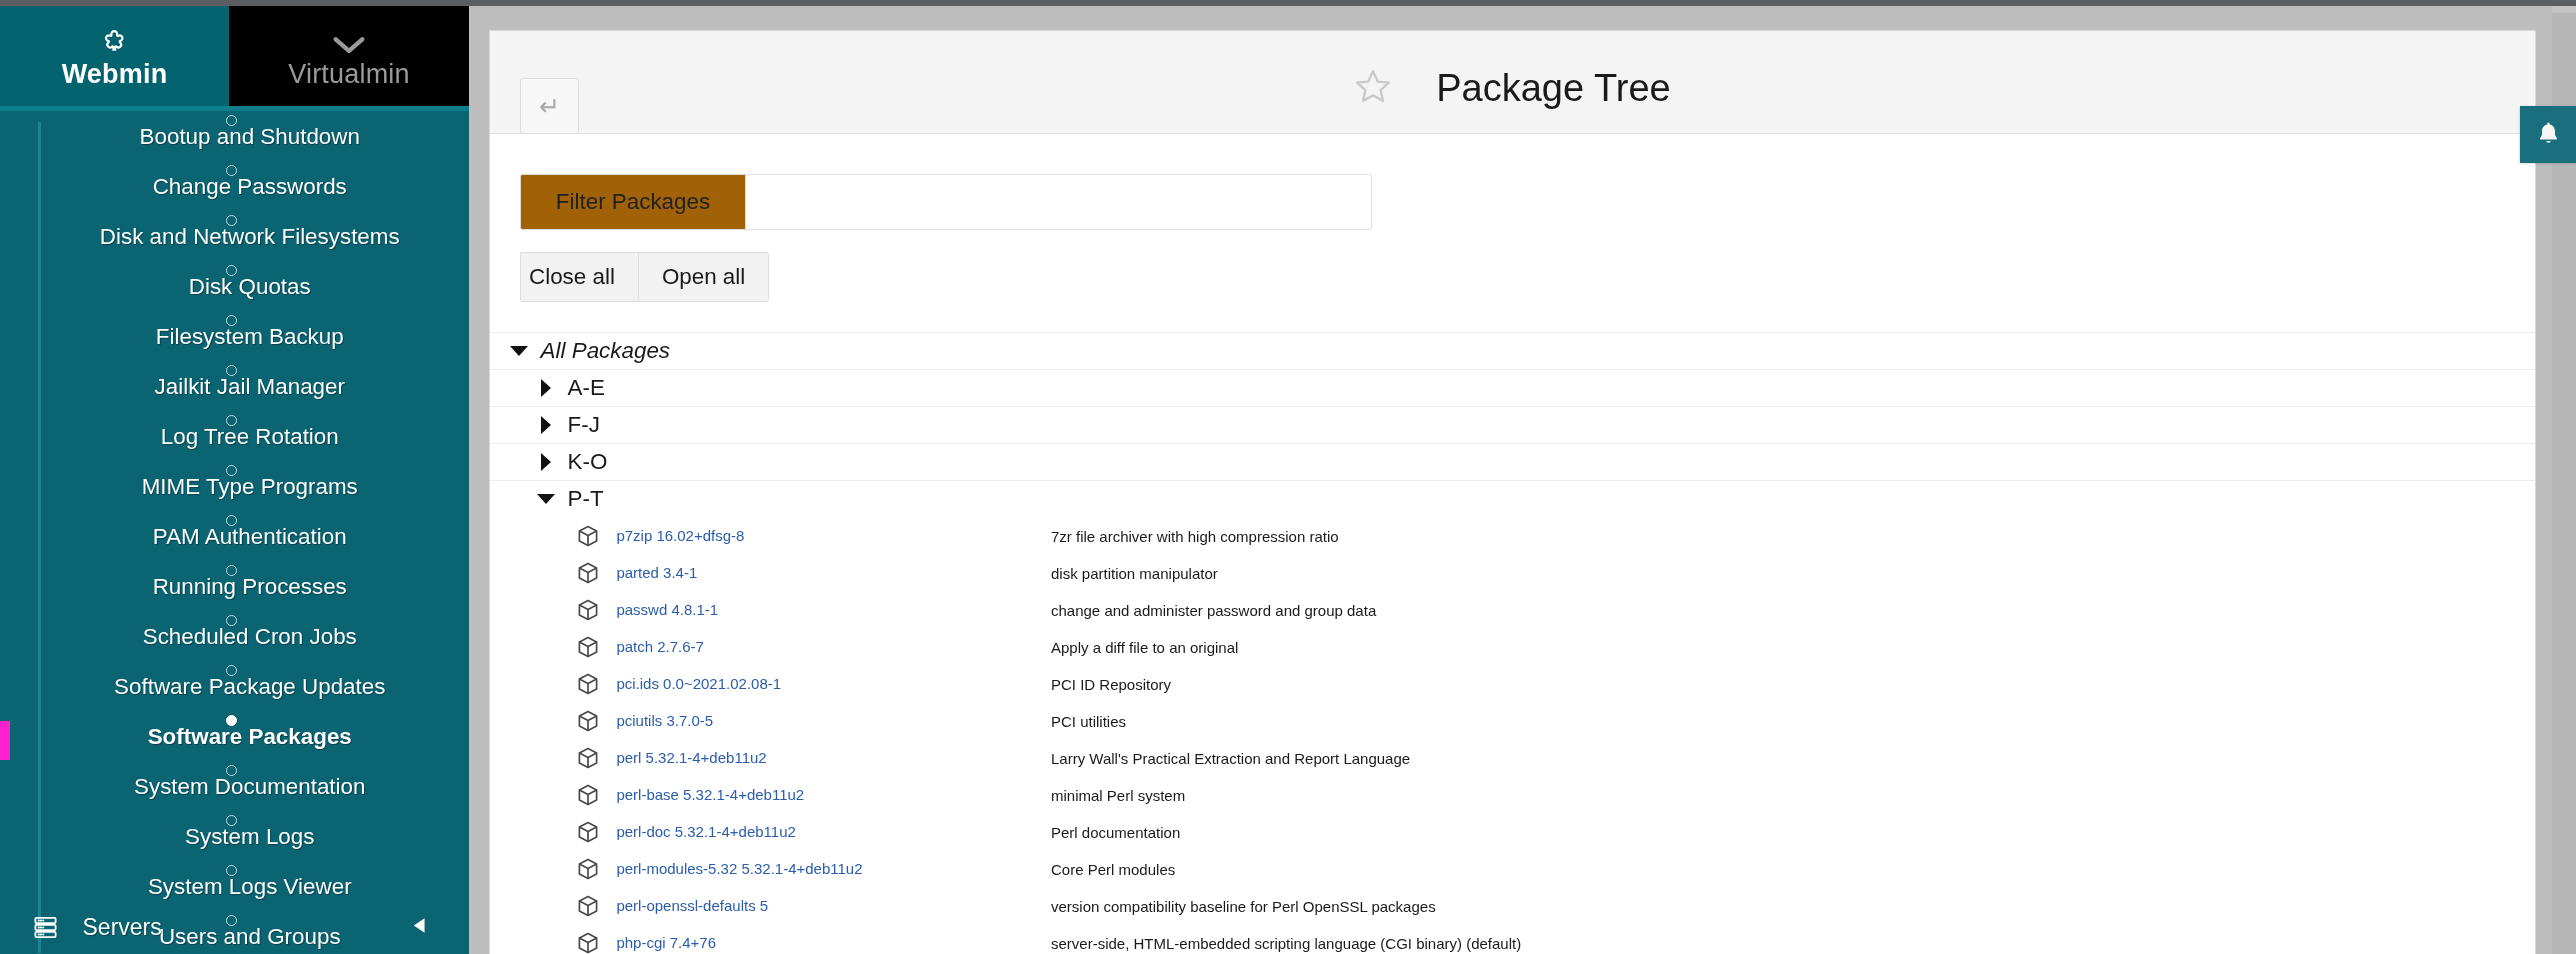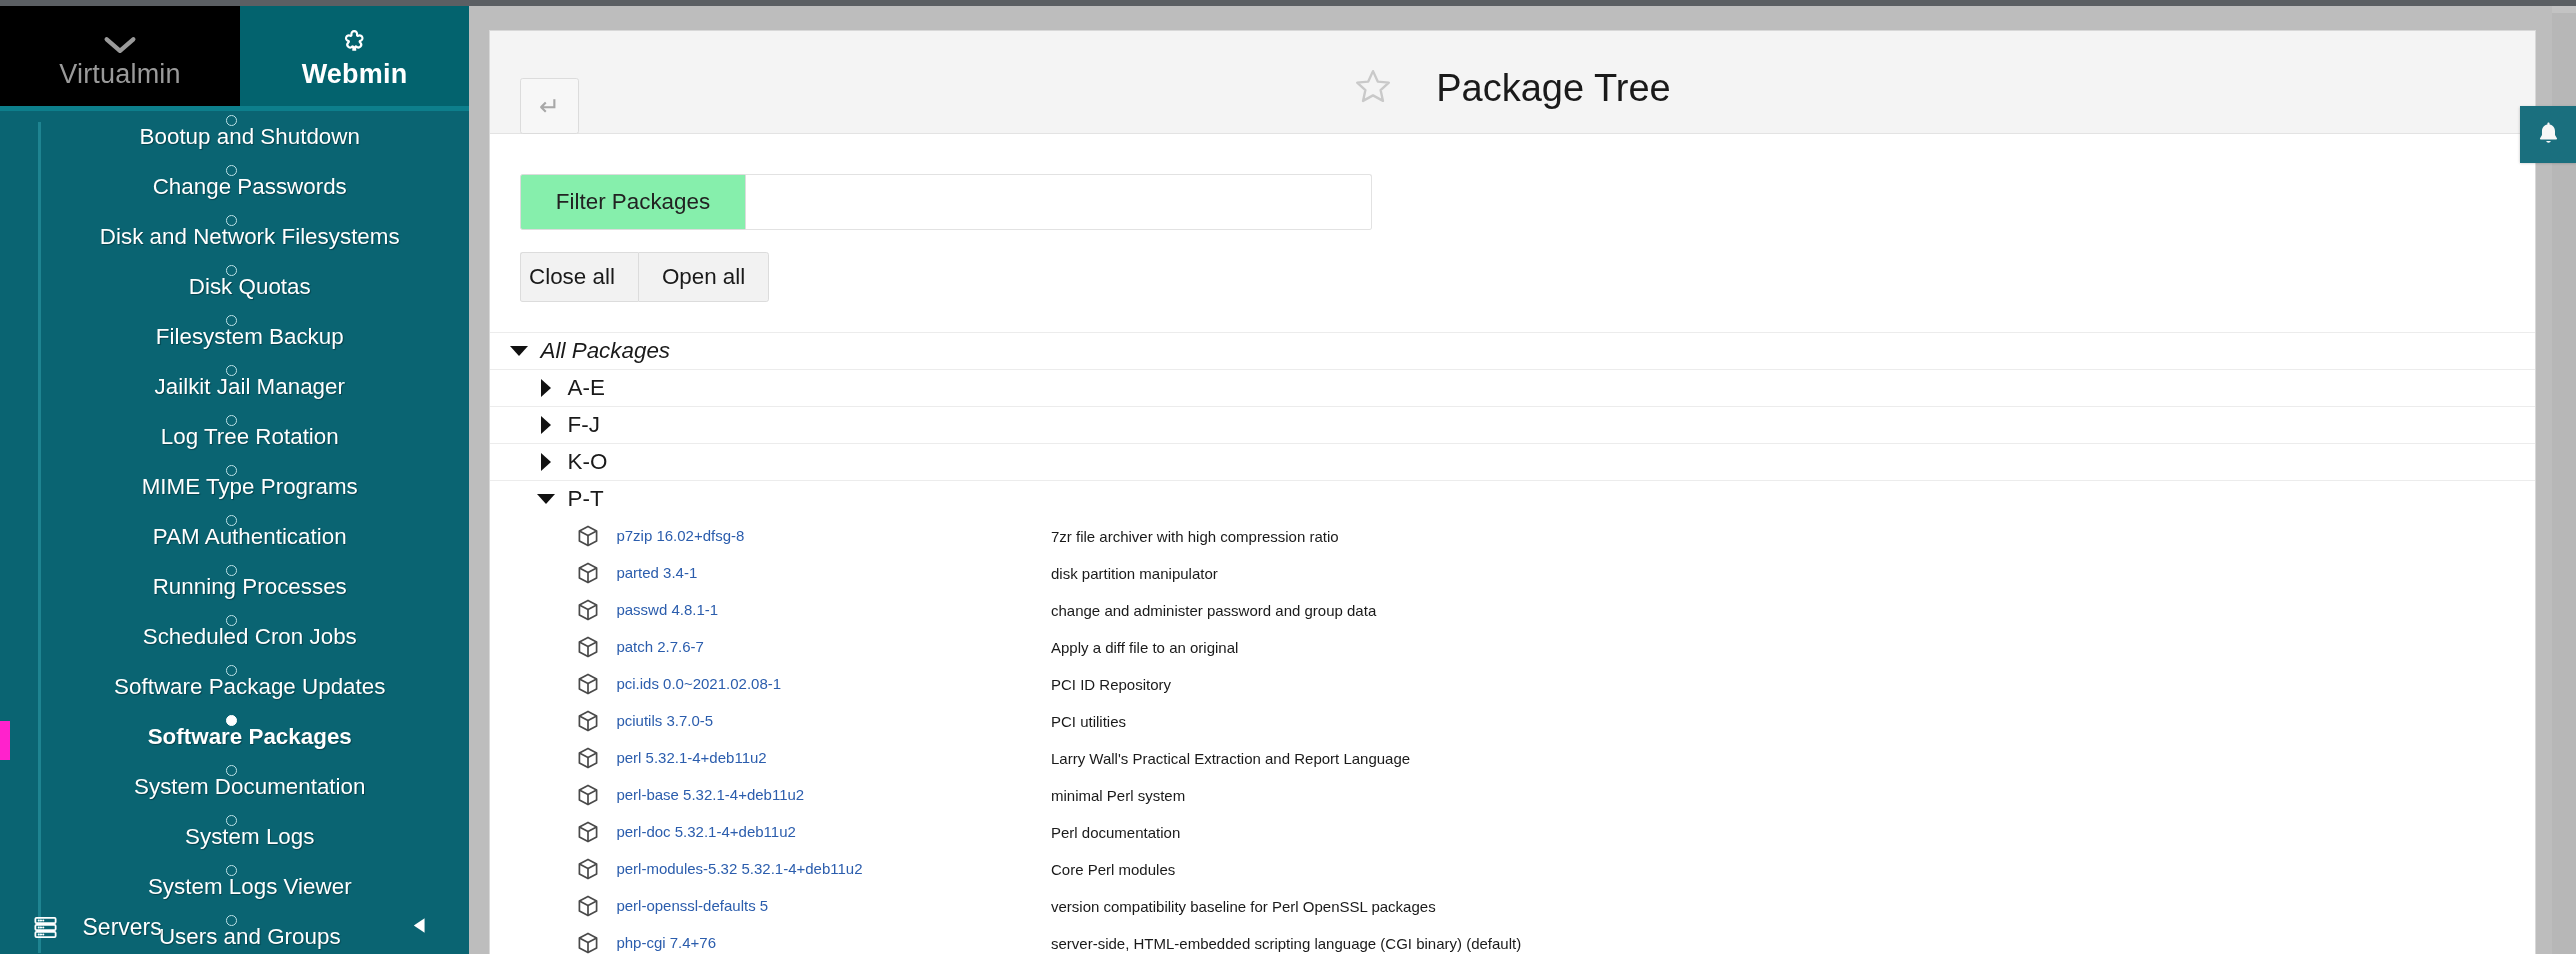--- a/index.html
+++ b/index.html
@@ -125,21 +125,21 @@
   }
 
   .content { padding: 0; background: #ffffff; }
 
   .filter-row {
     display: flex; align-items: center;
     margin: 40px 0 0 30px;
   }
   .filter-btn {
     width: 226px; height: 56px;
-    border: 0.9px solid #dcdcdc; background: #86efac;
+    border: 0.9px solid #dcdcdc; background: #a16207;
     border-radius: 2.7px 0 0 2.7px;
     display: flex; align-items: center; justify-content: center;
     font-size: 22.4px; color: #222; cursor: pointer;
   }
   .filter-input {
     width: 626px; height: 56px;
     border: 0.9px solid #e2e2e2; border-left: none;
     background: #ffffff; border-radius: 0 2.7px 2.7px 0;
     font-size: 22.4px; padding: 0 14.4px;
     font-family: "Liberation Sans", sans-serif;
@@ -232,35 +232,35 @@
   }
 </style>
 </head>
 <body>
 
 <div class="top-strip"></div>
 
 <div class="sidebar">
 
   <div class="brand-row">
+    <div class="brand-tab">
+      <span class="brand-icon">
+        <svg width="30.5" height="30.5" viewBox="0 0 24 24" fill="none" stroke="#ffffff" stroke-width="1.7" stroke-linejoin="round">
+          <path d="M12 3.2c-1.5 0-2.4 1.3-2.2 2.6.1.9-.2 1.4-.9 1.1C7.6 6.3 6.2 6.8 5.7 8c-.5 1.2.1 2.5 1.4 2.9.8.3.9.8.3 1.3-1 .9-1.1 2.3-.3 3.2.8.9 2.2.9 3.1.1.6-.5 1.1-.3 1.1.5v2.6M12 3.2c1.5 0 2.4 1.3 2.2 2.6-.1.9.2 1.4.9 1.1 1.3-.6 2.7-.1 3.2 1.1.5 1.2-.1 2.5-1.4 2.9-.8.3-.9.8-.3 1.3 1 .9 1.1 2.3.3 3.2-.8.9-2.2.9-3.1.1-.6-.5-1.1-.3-1.1.5v2.6"></path>
+        </svg>
+      </span>
+      <span class="brand-label">Webmin</span>
+    </div>
     <div class="brand-tab inactive">
       <span class="brand-icon">
         <svg width="36" height="23" viewBox="0 0 40 26" fill="none" stroke="#9a9a9a" stroke-width="5" stroke-linecap="round" stroke-linejoin="round">
           <path d="M5 6 L20 19 L35 6"></path>
         </svg>
       </span>
       <span class="brand-label">Virtualmin</span>
-    </div>
-    <div class="brand-tab">
-      <span class="brand-icon">
-        <svg width="30.5" height="30.5" viewBox="0 0 24 24" fill="none" stroke="#ffffff" stroke-width="1.7" stroke-linejoin="round">
-          <path d="M12 3.2c-1.5 0-2.4 1.3-2.2 2.6.1.9-.2 1.4-.9 1.1C7.6 6.3 6.2 6.8 5.7 8c-.5 1.2.1 2.5 1.4 2.9.8.3.9.8.3 1.3-1 .9-1.1 2.3-.3 3.2.8.9 2.2.9 3.1.1.6-.5 1.1-.3 1.1.5v2.6M12 3.2c1.5 0 2.4 1.3 2.2 2.6-.1.9.2 1.4.9 1.1 1.3-.6 2.7-.1 3.2 1.1.5 1.2-.1 2.5-1.4 2.9-.8.3-.9.8-.3 1.3 1 .9 1.1 2.3.3 3.2-.8.9-2.2.9-3.1.1-.6-.5-1.1-.3-1.1.5v2.6"></path>
-        </svg>
-      </span>
-      <span class="brand-label">Webmin</span>
     </div>
   </div>
   <div class="brand-underline"></div>
 
   <div class="menu">
     <div class="menu-inner" id="menu-inner">
       <div class="connector"></div>
     <div class="menu-item">
           <span class="bullet"></span>
           <span class="menu-label">Bootup and Shutdown</span>

